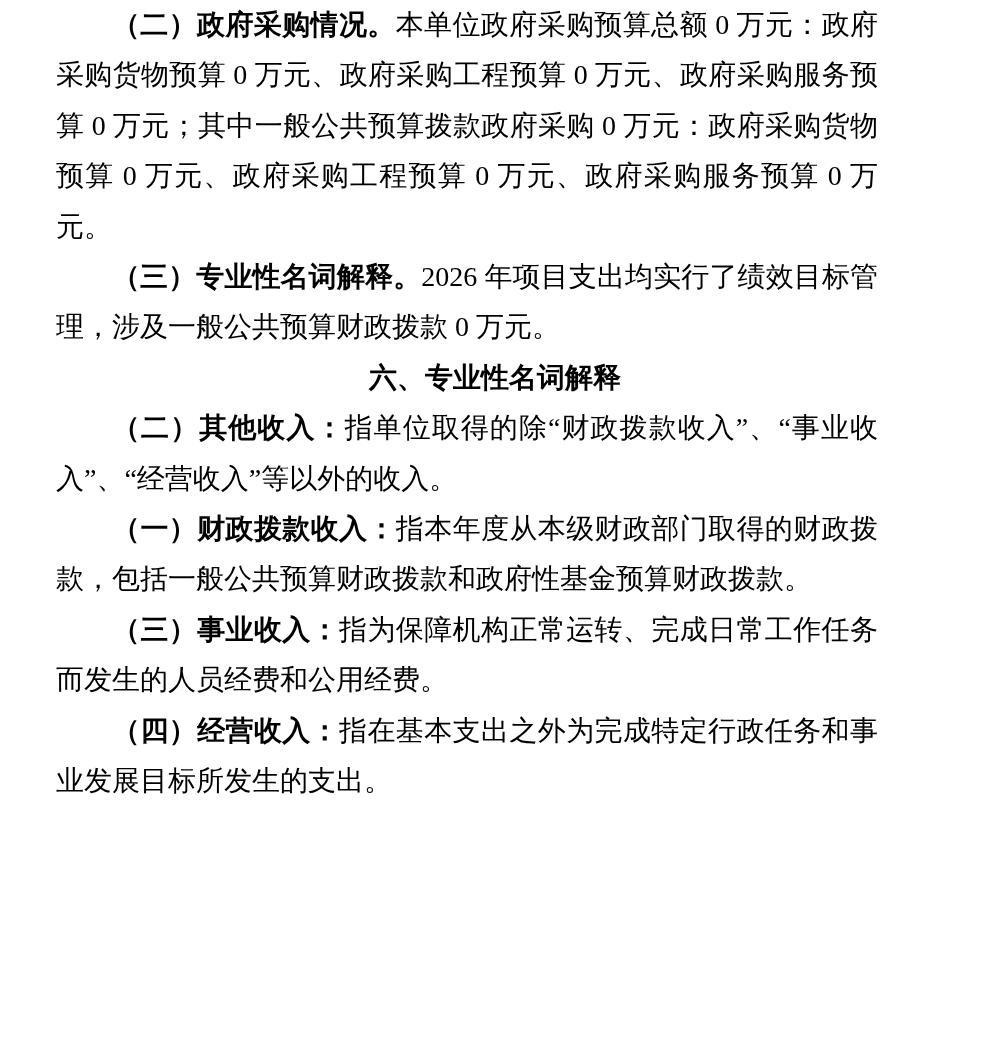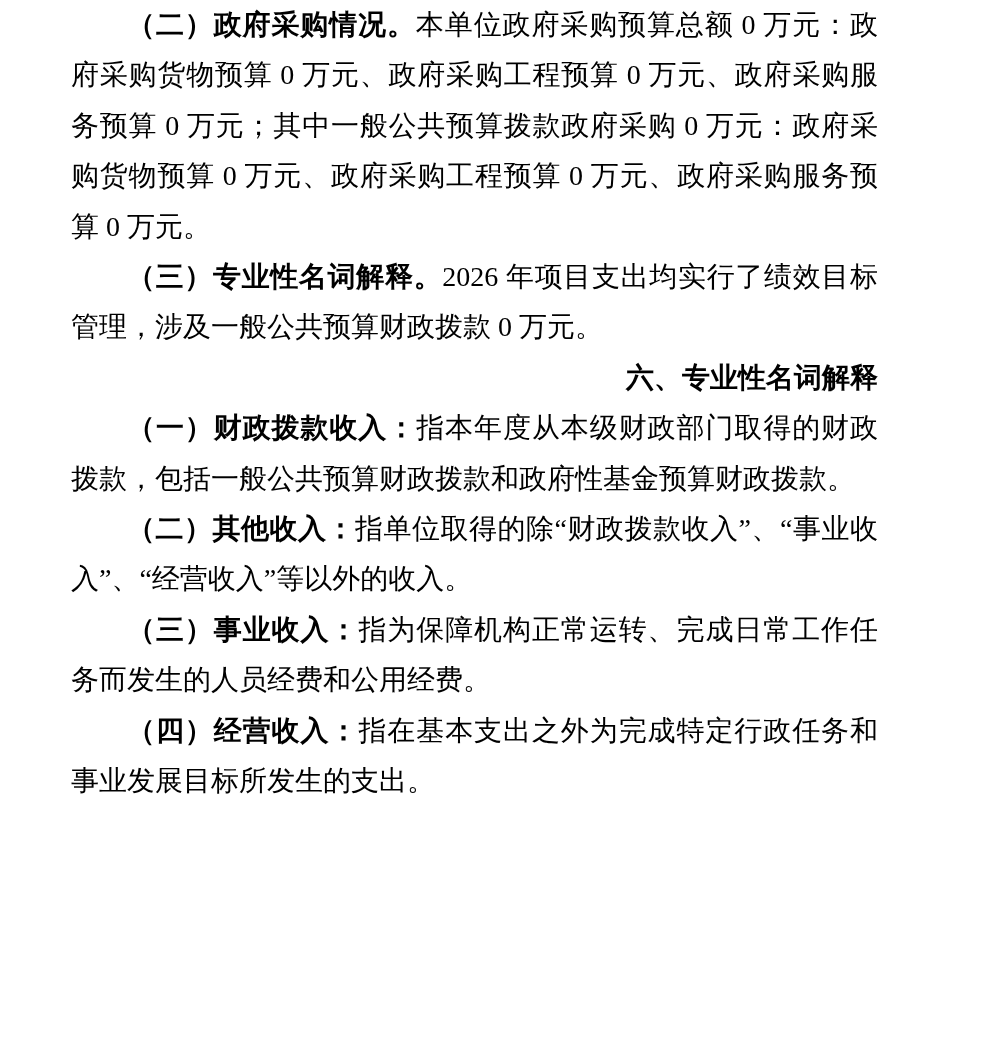--- a/index.html
+++ b/index.html
@@ -9,21 +9,21 @@
   }
   body {
     width: 1000px;
     height: 1053px;
     overflow: hidden;
   }
   .page {
     box-sizing: border-box;
     width: 1000px;
     height: 1053px;
-    padding: 0 122px 0 71px;
+    padding: 0 122px 0 56px;
     background: #ffffff;
     color: #000000;
     font-family: "Liberation Serif", "DejaVu Serif", serif;
     font-size: 28px;
     line-height: 50.4px;
   }
   .para {
     margin: 0;
     padding: 0;
     text-indent: 2em;
@@ -33,36 +33,36 @@
     font-weight: 700;
   }
   .heading {
     margin: 0;
     padding: 0;
     text-indent: 2em;
     font-family: "Liberation Sans", "DejaVu Sans", sans-serif;
     font-weight: 700;
     font-size: 28px;
     line-height: 50.4px;
-    text-align: right;
+    text-align: center;
   }
 </style>
 </head>
 <body>
 
 <div class="page">
 
   <p class="para"><span class="lead">（二）政府采购情况。</span><span class="body-text">本单位政府采购预算总额 0 万元：政府采购货物预算 0 万元、政府采购工程预算 0 万元、政府采购服务预算 0 万元；其中一般公共预算拨款政府采购 0 万元：政府采购货物预算 0 万元、政府采购工程预算 0 万元、政府采购服务预算 0 万元。</span></p>
 
   <p class="para"><span class="lead">（三）专业性名词解释。</span><span class="body-text">2026 年项目支出均实行了绩效目标管理，涉及一般公共预算财政拨款 0 万元。</span></p>
 
 
   <h2 class="heading">六、专业性名词解释</h2>
 
+  <p class="para"><span class="lead">（二）其他收入：</span><span class="body-text">指单位取得的除“财政拨款收入”、“事业收入”、“经营收入”等以外的收入。</span></p>
+
   <p class="para"><span class="lead">（一）财政拨款收入：</span><span class="body-text">指本年度从本级财政部门取得的财政拨款，包括一般公共预算财政拨款和政府性基金预算财政拨款。</span></p>
-
-  <p class="para"><span class="lead">（二）其他收入：</span><span class="body-text">指单位取得的除“财政拨款收入”、“事业收入”、“经营收入”等以外的收入。</span></p>
 
   <p class="para"><span class="lead">（三）事业收入：</span><span class="body-text">指为保障机构正常运转、完成日常工作任务而发生的人员经费和公用经费。</span></p>
 
   <p class="para"><span class="lead">（四）经营收入：</span><span class="body-text">指在基本支出之外为完成特定行政任务和事业发展目标所发生的支出。</span></p>
 
 </div>
 
 </body></html>

